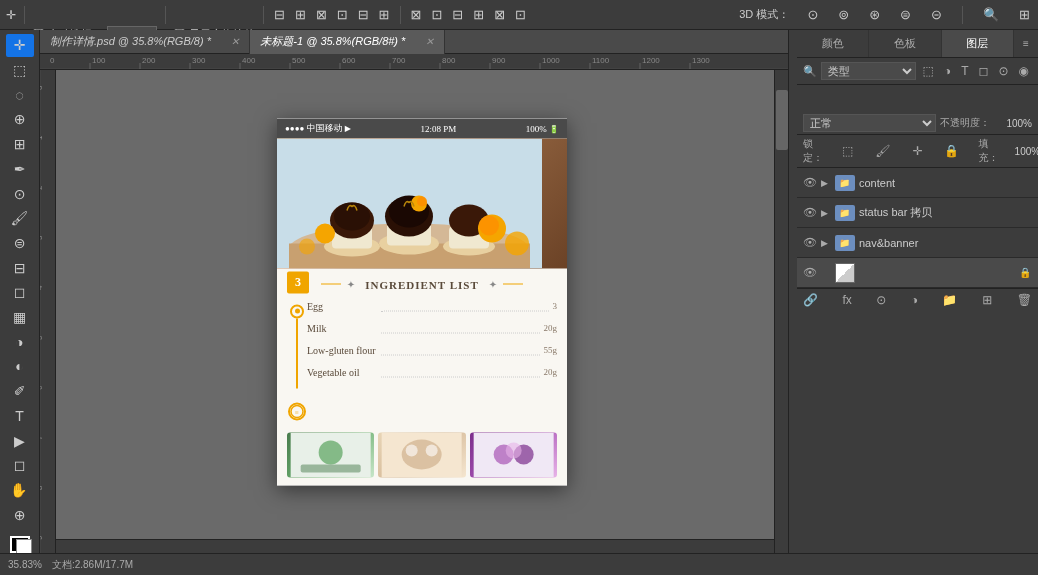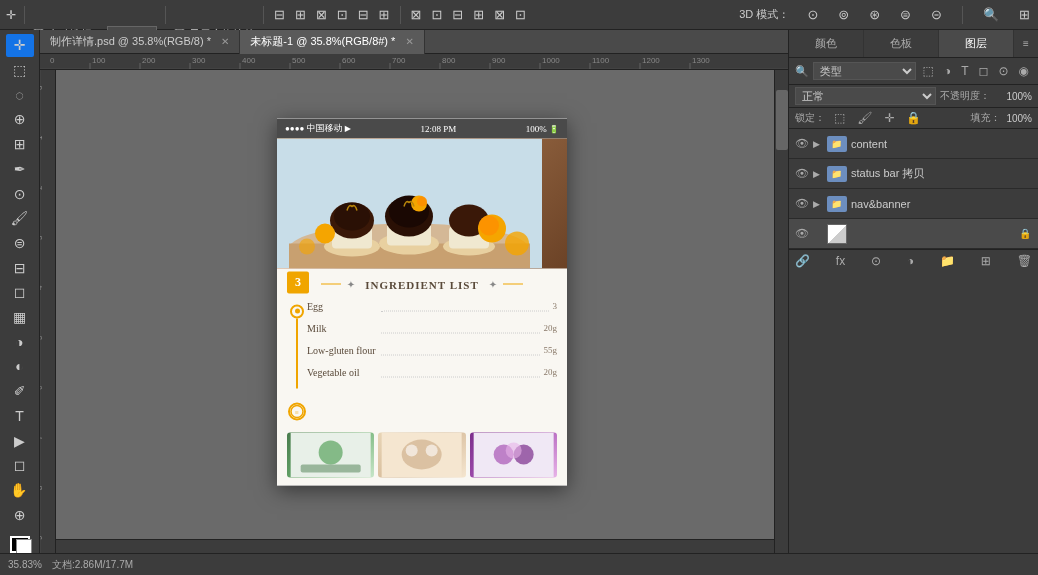--- a/index.html
+++ b/index.html
@@ -77,22 +77,23 @@
       align-items: center;
       border-bottom: 1px solid #222;
     }
     .tab {
       height: 24px;
       padding: 0 10px;
       display: flex; align-items: center;
       font-size: 11px; color: #ccc;
       border-right: 1px solid #333;
       cursor: pointer;
-      gap: 10px;
+      gap: 20px;
       white-space: nowrap;
+      font-style: italic;
     }
     .tab.active { background: #5a5a5a; color: #fff; }
     .tab-close { font-size: 10px; color: #999; cursor: pointer; }
 
     
     .ruler-h {
       position: absolute;
       top: 54px; left: 40px; right: 0;
       height: 16px;
       background: #3c3c3c;
@@ -141,21 +142,21 @@
     }
 
     
     .right-panel {
       position: absolute;
       top: 30px; right: 0;
       width: 250px;
       bottom: 22px;
       background: #3c3c3c;
       border-left: 1px solid #222;
-      display: flex; flex-direction: column;
+      display: flex; flex-direction: column; padding-left: 8px;
     }
     .right-panel-tabs {
       display: flex; height: 28px;
       border-bottom: 1px solid #222;
     }
     .right-panel-tab {
       flex: 1; display: flex; align-items: center; justify-content: center;
       font-size: 11px; color: #aaa; cursor: pointer;
       border-right: 1px solid #333;
     }
@@ -173,33 +174,34 @@
       flex: 1; background: #4a4a4a; border: 1px solid #555;
       color: #ccc; font-size: 11px; height: 18px; padding: 0 2px;
     }
     .panel-icon-btn {
       color: #aaa; font-size: 12px; cursor: pointer; padding: 1px 3px;
     }
 
     .blend-row {
       display: flex; align-items: center; padding: 2px 6px; gap: 4px;
       border-bottom: 1px solid #222;
+      margin-top: 27px;
     }
     .blend-select {
       background: #4a4a4a; border: 1px solid #555; color: #ccc;
       font-size: 11px; height: 18px; padding: 0 2px; flex: 1;
     }
     .opacity-group {
       display: flex; align-items: center; gap: 2px;
     }
     .opacity-label { font-size: 10px; color: #aaa; }
     .opacity-value { font-size: 10px; color: #ccc; width: 40px; text-align: right; }
 
     .lock-row {
-      display: flex; align-items: center; padding: 2px 6px; gap: 6px;
+      display: flex; align-items: center; padding: 2px 6px; gap: 16px;
       border-bottom: 1px solid #222; font-size: 10px; color: #aaa;
     }
 
     .layers-list { overflow-y: auto; flex: 1; }
     .layer-item {
       display: flex; align-items: center;
       height: 30px; padding: 0 6px; gap: 4px;
       border-bottom: 1px solid #2a2a2a;
       cursor: pointer;
     }

